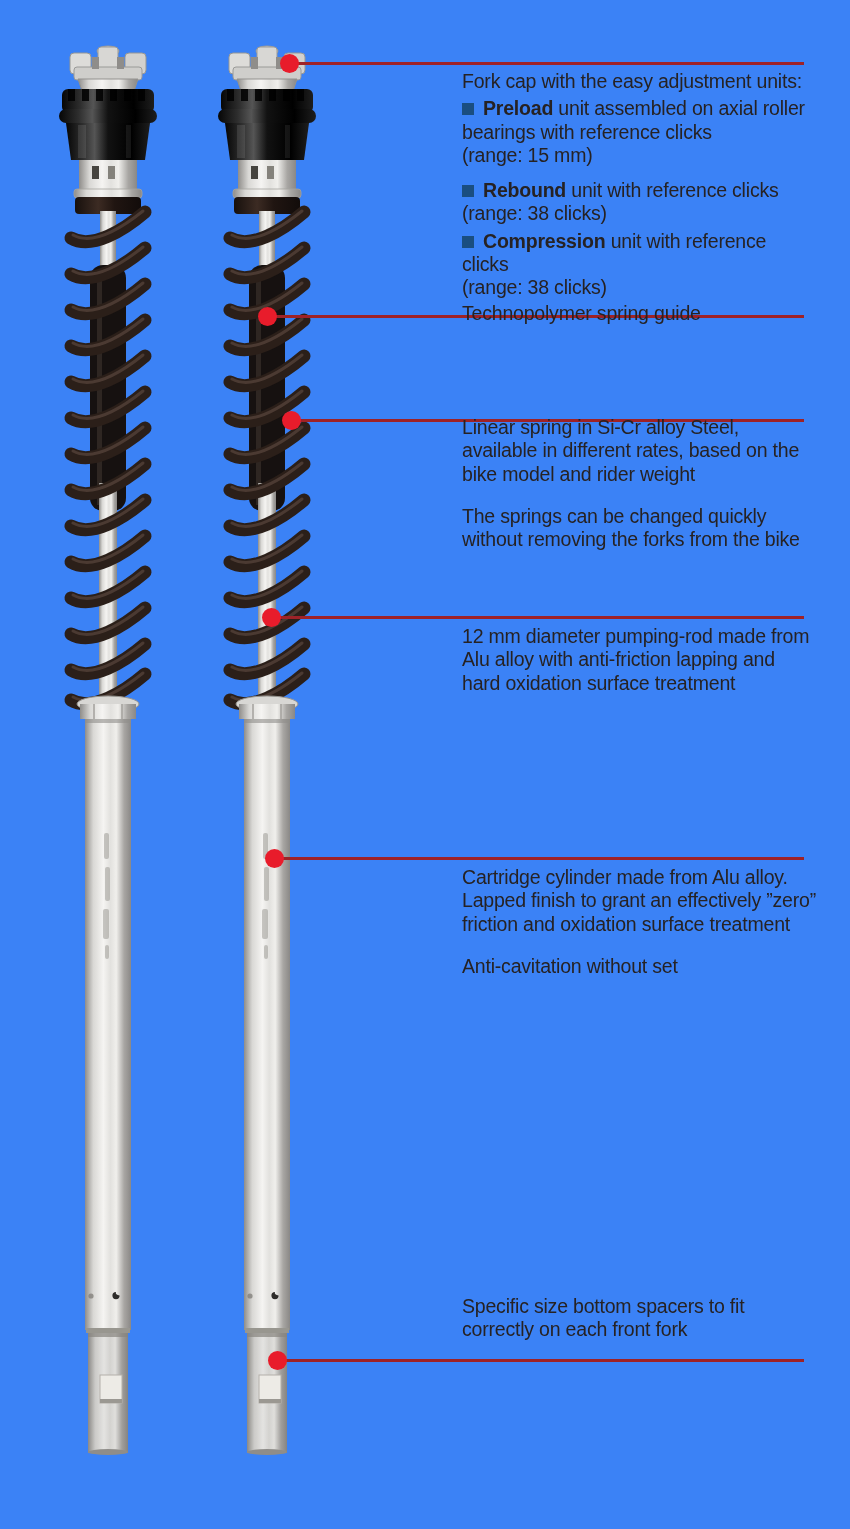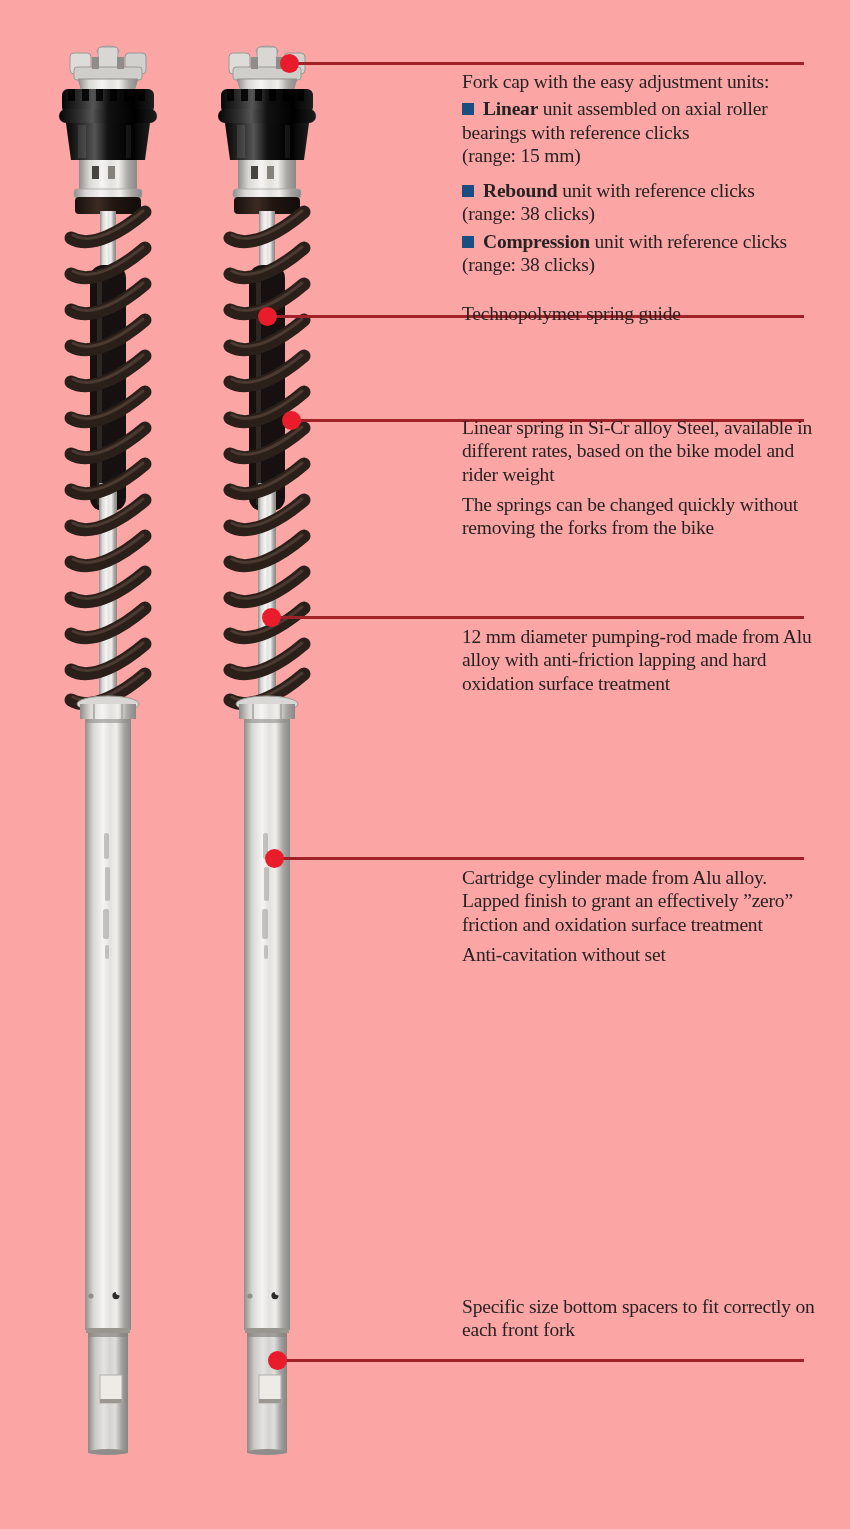--- a/index.html
+++ b/index.html
@@ -1,25 +1,25 @@
 <!DOCTYPE html>
 <html><head>
 <meta charset="utf-8">
 <style>
   html,body{margin:0;padding:0;background:#fff;}
   #stage{
-    position:relative;width:850px;height:1529px;background:#fca5a5;overflow:hidden;
-    font-family:Liberation Serif, serif;color:#262223;
+    position:relative;width:850px;height:1529px;background:#3b82f6;overflow:hidden;
+    font-family:Liberation Sans, sans-serif;color:#262223;
   }
   .fork{position:absolute;top:43px;width:120px;height:1412px;}
   .callout-line{position:absolute;height:3px;background:#9e2227;}
   .callout-dot{position:absolute;width:19px;height:19px;border-radius:50%;background:#e81c2b;}
   .text-block{position:absolute;left:462px;width:354px;font-size:19.5px;line-height:23.3px;letter-spacing:-0.2px;}
   .text-block p{margin:0;}
-  .text-block p + p{margin-top:7px;}
+  .text-block p + p{margin-top:19px;}
   .text-block .para-tight{margin-top:4px;}
   .bullet-sq{display:inline-block;width:12px;height:12px;background:#1a4e80;margin-right:9px;}
   .bold{font-weight:bold;}
   .blockline{display:block;}
 </style>
 </head>
 <body>
 
 <div id="stage">
 
@@ -152,21 +152,21 @@
 
   <div class="callout-dot" style="left:280px;top:54px"></div>
   <div class="callout-dot" style="left:258px;top:307px"></div>
   <div class="callout-dot" style="left:282px;top:411px"></div>
   <div class="callout-dot" style="left:262px;top:608px"></div>
   <div class="callout-dot" style="left:265px;top:849px"></div>
   <div class="callout-dot" style="left:268px;top:1351px"></div>
 
   <div class="text-block" style="top:70px">
     <p>Fork cap with the easy adjustment units:</p>
-    <p class="para-tight"><span class="bullet-sq"></span><span class="bold">Linear</span><span> unit assembled on axial roller bearings with reference clicks</span><span class="blockline">(range: 15 mm)</span></p>
+    <p class="para-tight"><span class="bullet-sq"></span><span class="bold">Preload</span><span> unit assembled on axial roller bearings with reference clicks</span><span class="blockline">(range: 15 mm)</span></p>
     <p style="margin-top:12px"><span class="bullet-sq"></span><span class="bold">Rebound</span><span> unit with reference clicks</span><span class="blockline">(range: 38 clicks)</span></p>
     <p style="margin-top:4px"><span class="bullet-sq"></span><span class="bold">Compression</span><span> unit with reference clicks</span><span class="blockline">(range: 38 clicks)</span></p>
   </div>
 
   <div class="text-block" style="top:302px">
     <p>Technopolymer spring guide</p>
   </div>
 
   <div class="text-block" style="top:416px">
     <p>Linear spring in Si-Cr alloy Steel, available in different rates, based on the bike model and rider weight</p>

